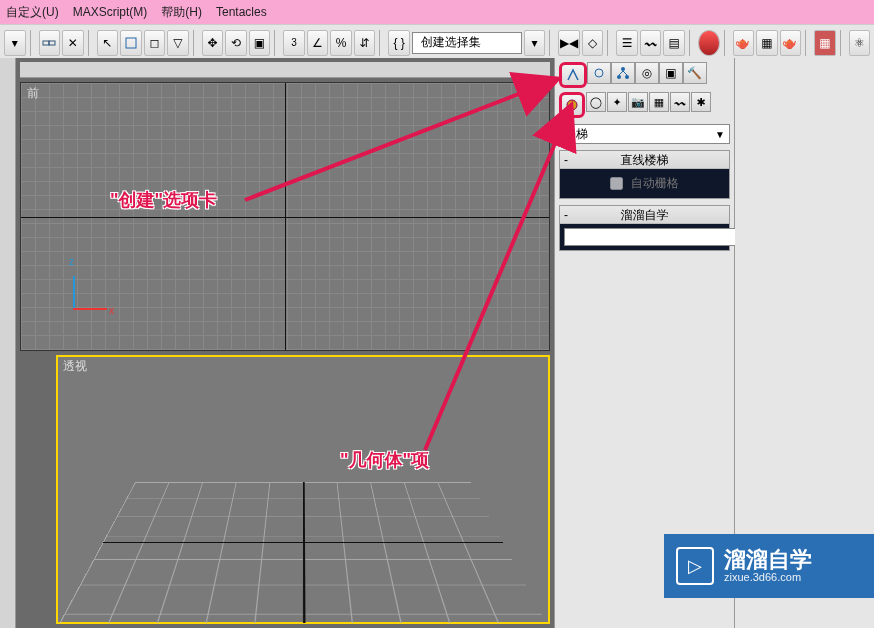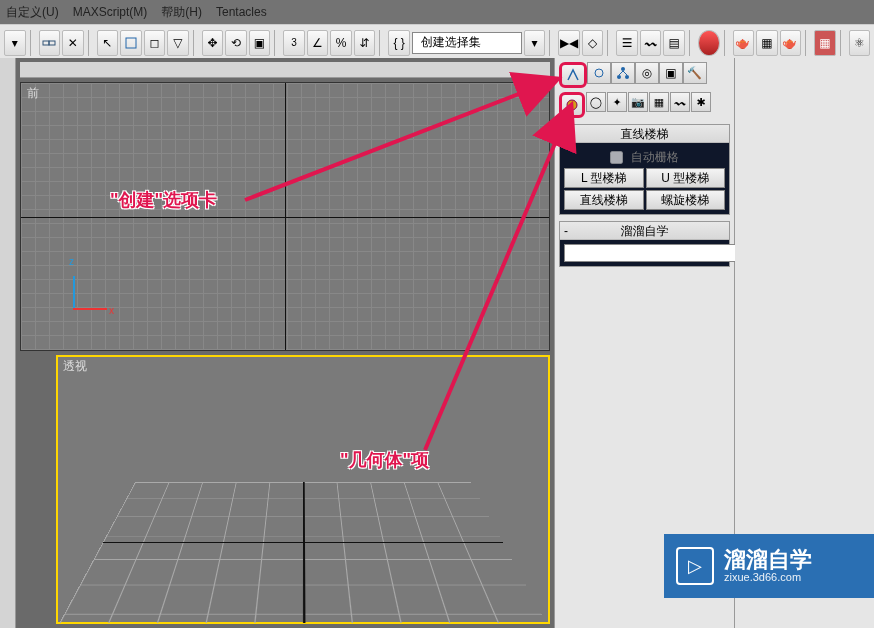--- a/index.html
+++ b/index.html
@@ -1,18 +1,18 @@
 <!DOCTYPE html>
 <html><head>
 <meta charset="utf-8">
 <style>
 * { box-sizing: border-box; margin: 0; padding: 0; }
 body { font-family: "Microsoft YaHei", SimSun, Arial, sans-serif; font-size: 12px; background: #a0a0a0; width: 874px; height: 628px; overflow: hidden; position: relative; }
 
-.menubar { background: #737373; height: 20px; display: flex; align-items: center; padding: 12px 6px; border-bottom: 1px solid #ccc; }
+.menubar { background: #f9a8d4; height: 20px; display: flex; align-items: center; padding: 12px 6px; border-bottom: 1px solid #ccc; }
 .menubar span { margin-right: 14px; color: #222; cursor: default; }
 
 .toolbar { background: #e6e6e6; height: 36px; display: flex; align-items: center; padding: 0 4px; border-bottom: 1px solid #999; gap: 2px; }
 .tb-btn { width: 26px; height: 26px; border: 1px solid #bbb; background: linear-gradient(#fafafa,#ddd); border-radius: 2px; display: flex; align-items: center; justify-content: center; }
 .tb-sep { width: 6px; height: 26px; border-left: 1px solid #aaa; margin: 0 2px; }
 .tb-combo { height: 22px; width: 110px; background: #fff; border: 1px solid #888; font-size: 12px; padding: 0 8px; }
 
 .main { position: absolute; top: 58px; left: 0; right: 0; bottom: 0; display: flex; }
 .vp-area { flex: 1; display: flex; flex-direction: column; background: #6a6a6a; padding: 4px; gap: 4px; }
 .ruler-v { width: 16px; background: #d4d4d4; border-right: 1px solid #999; }
@@ -195,36 +195,34 @@
             </svg>
           </div>
         <div class="sub-btn">◯</div>
         <div class="sub-btn">✦</div>
         <div class="sub-btn">📷</div>
         <div class="sub-btn">▦</div>
         <div class="sub-btn">〰</div>
         <div class="sub-btn">✱</div>
       </div>
 
+      <div class="dropdown">
+        <span>楼梯</span>
+        <span class="arrow">▼</span>
+      </div>
 
       <div class="rollout">
         <div class="rollout-hdr">
           <span class="minus">-</span>
           <span>直线楼梯</span>
         </div>
         <div class="rollout-body">
           <div class="chk-row">
             <input type="checkbox" disabled="" style="">
             <span>自动栅格</span>
-          </div>
-          <div class="btn-grid">
-            <div class="obj-btn">L 型楼梯</div>
-            <div class="obj-btn">U 型楼梯</div>
-            <div class="obj-btn">直线楼梯</div>
-            <div class="obj-btn">螺旋楼梯</div>
           </div>
         </div>
       </div>
 
       <div class="rollout">
         <div class="rollout-hdr">
           <span class="minus">-</span>
           <span>溜溜自学</span>
         </div>
         <div class="rollout-body">

